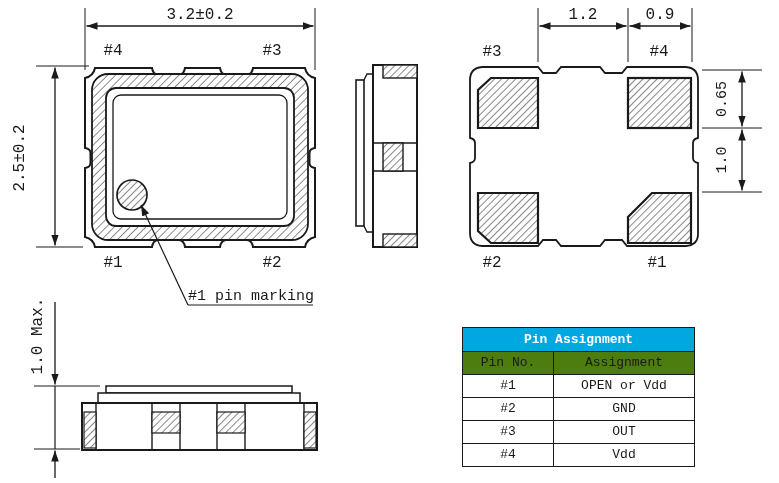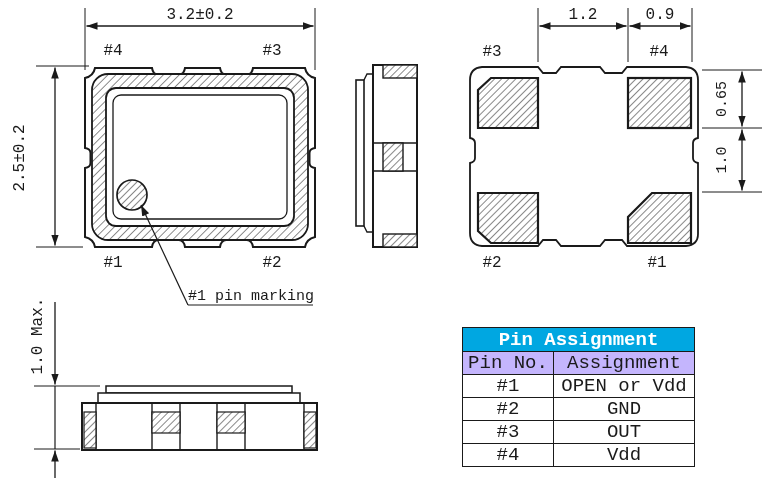--- a/index.html
+++ b/index.html
@@ -6,25 +6,25 @@
   #page{position:relative;width:779px;height:483px;background:#ffffff;overflow:hidden;
         font-family:Liberation Mono, monospace;}
   svg text{fill:#1a1a1a;}
   .dim{font-size:16px;}
   .dimS{font-size:15px;}
   .pinlbl{font-size:16px;}
   .callout{font-size:15px;}
   
   .pin-table{position:absolute;left:462px;top:327px;width:232px;}
   .pin-table table{border-collapse:collapse;width:100%;table-layout:fixed;
-                   font-size:19px;color:#1a1a1a;}
+                   font-size:13px;color:#1a1a1a;}
   .pin-table td,.pin-table th{border:1.4px solid #1a1a1a;text-align:center;padding:0;
                    height:22px;line-height:22px;overflow:hidden;}
   .pin-table .title-row th{background:#00a7e1;color:#ffffff;font-weight:bold;height:23px;}
-  .pin-table .sub-row td{background:#c4b5fd;}
+  .pin-table .sub-row td{background:#4d7c0f;}
   .pin-table col.c1{width:91px;}
   .pin-table col.c2{width:141px;}
 </style>
 </head>
 <body>
 
 <div id="page">
 
 <svg width="779" height="483" viewBox="0 0 779 483">
   <defs>

